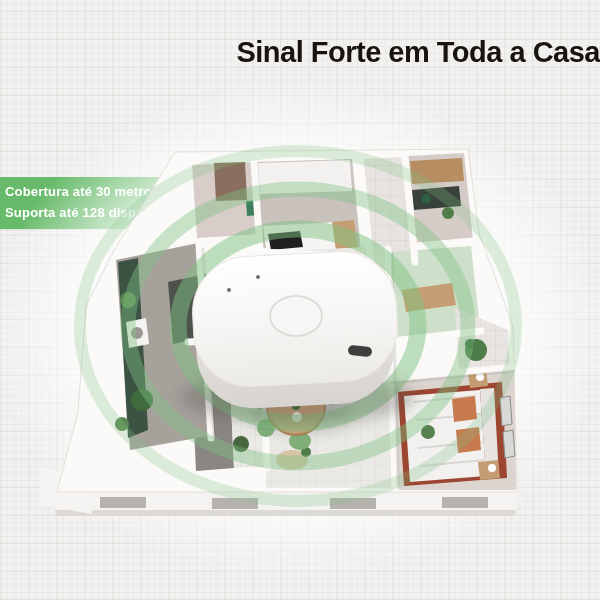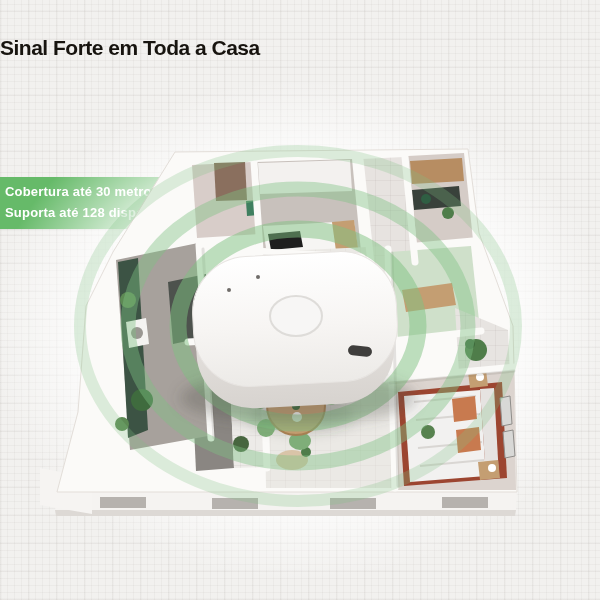--- a/index.html
+++ b/index.html
@@ -11,22 +11,22 @@
     position:relative;width:600px;height:600px;
     background-color:#f2f1ef;
     background-image:
       repeating-linear-gradient(0deg, rgba(110,100,92,0.05) 0 1px, transparent 1px 7px),
       repeating-linear-gradient(90deg, rgba(110,100,92,0.05) 0 1px, transparent 1px 7px),
       repeating-linear-gradient(0deg, rgba(110,100,92,0.03) 0 2px, transparent 2px 28px),
       repeating-linear-gradient(90deg, rgba(110,100,92,0.03) 0 2px, transparent 2px 28px);
   }
   .title{
     position:absolute;left:0;top:36px;width:600px;
-    text-align:left;
-    font-size:21px;font-weight:800;letter-spacing:-0.5px;
+    text-align:right;
+    font-size:29px;font-weight:800;letter-spacing:-0.5px;
     color:#17140f;margin:0;
   }
   .badge{
     position:absolute;left:0;top:177px;
     background:#66ba69;
     color:#ffffff;
     border-radius:0 24px 24px 0;
     padding:7px 16px 8px 5px;
     box-shadow:0 1px 2px rgba(0,0,0,0.08);
   }

